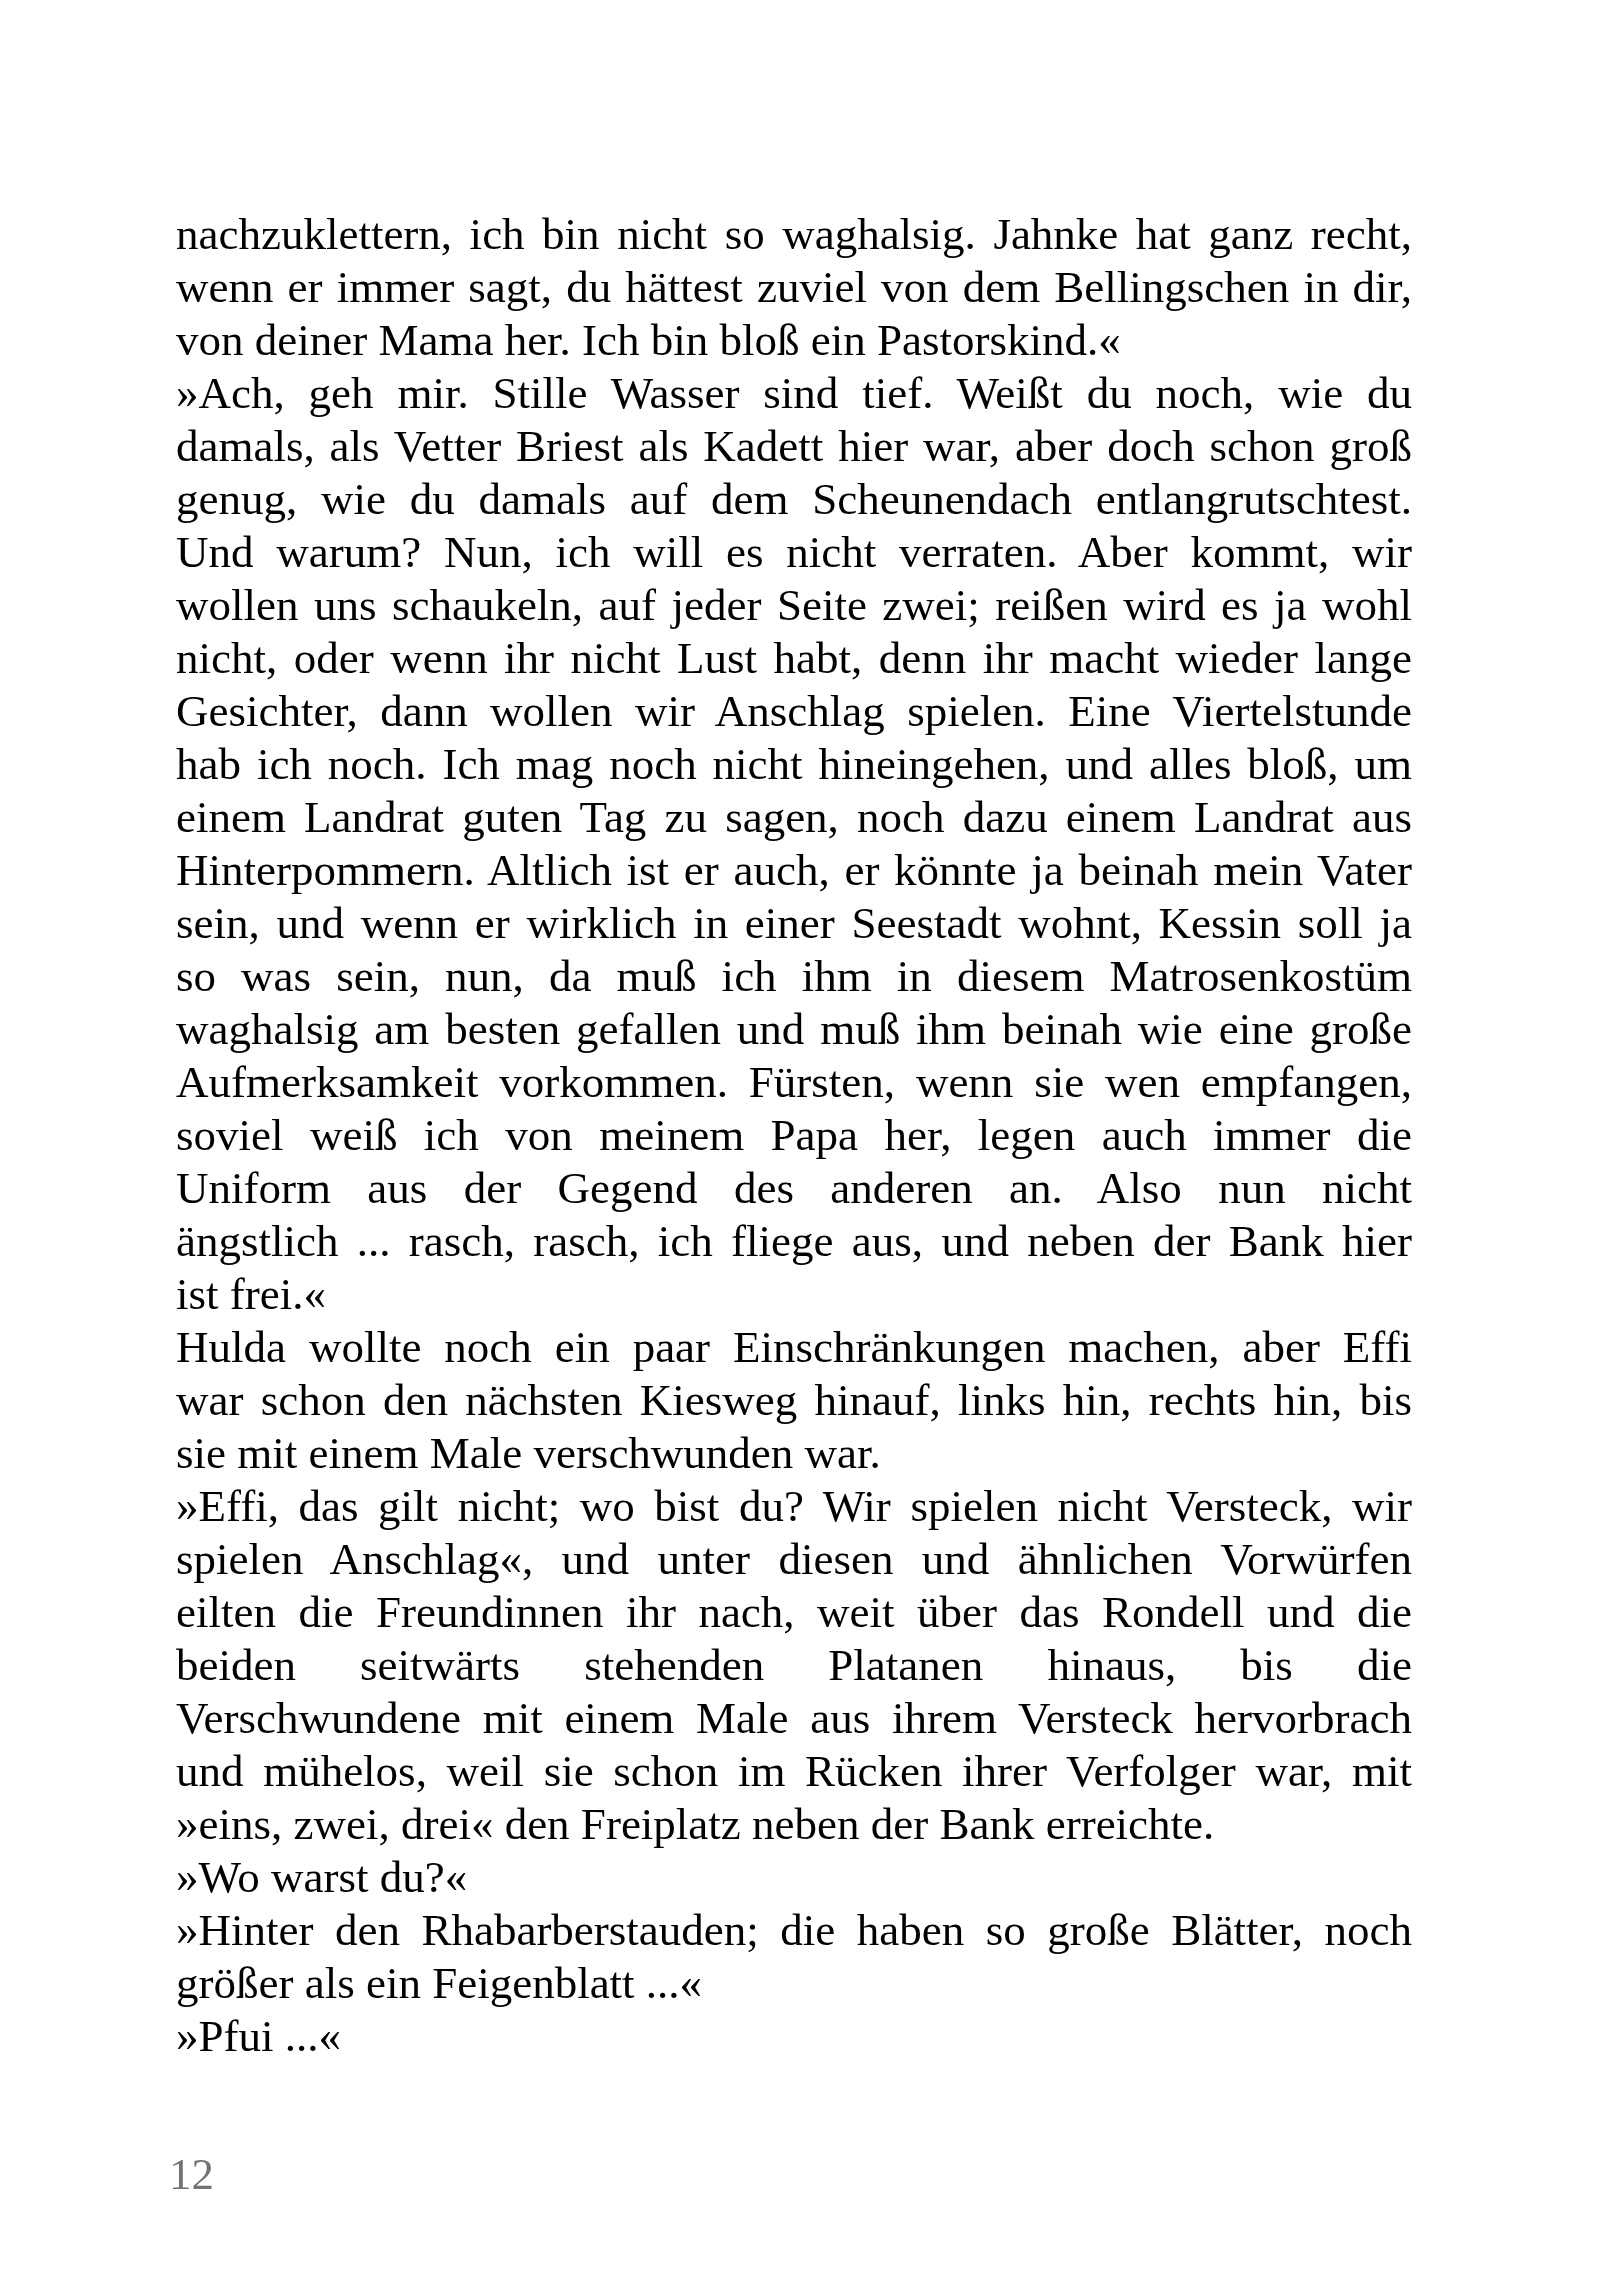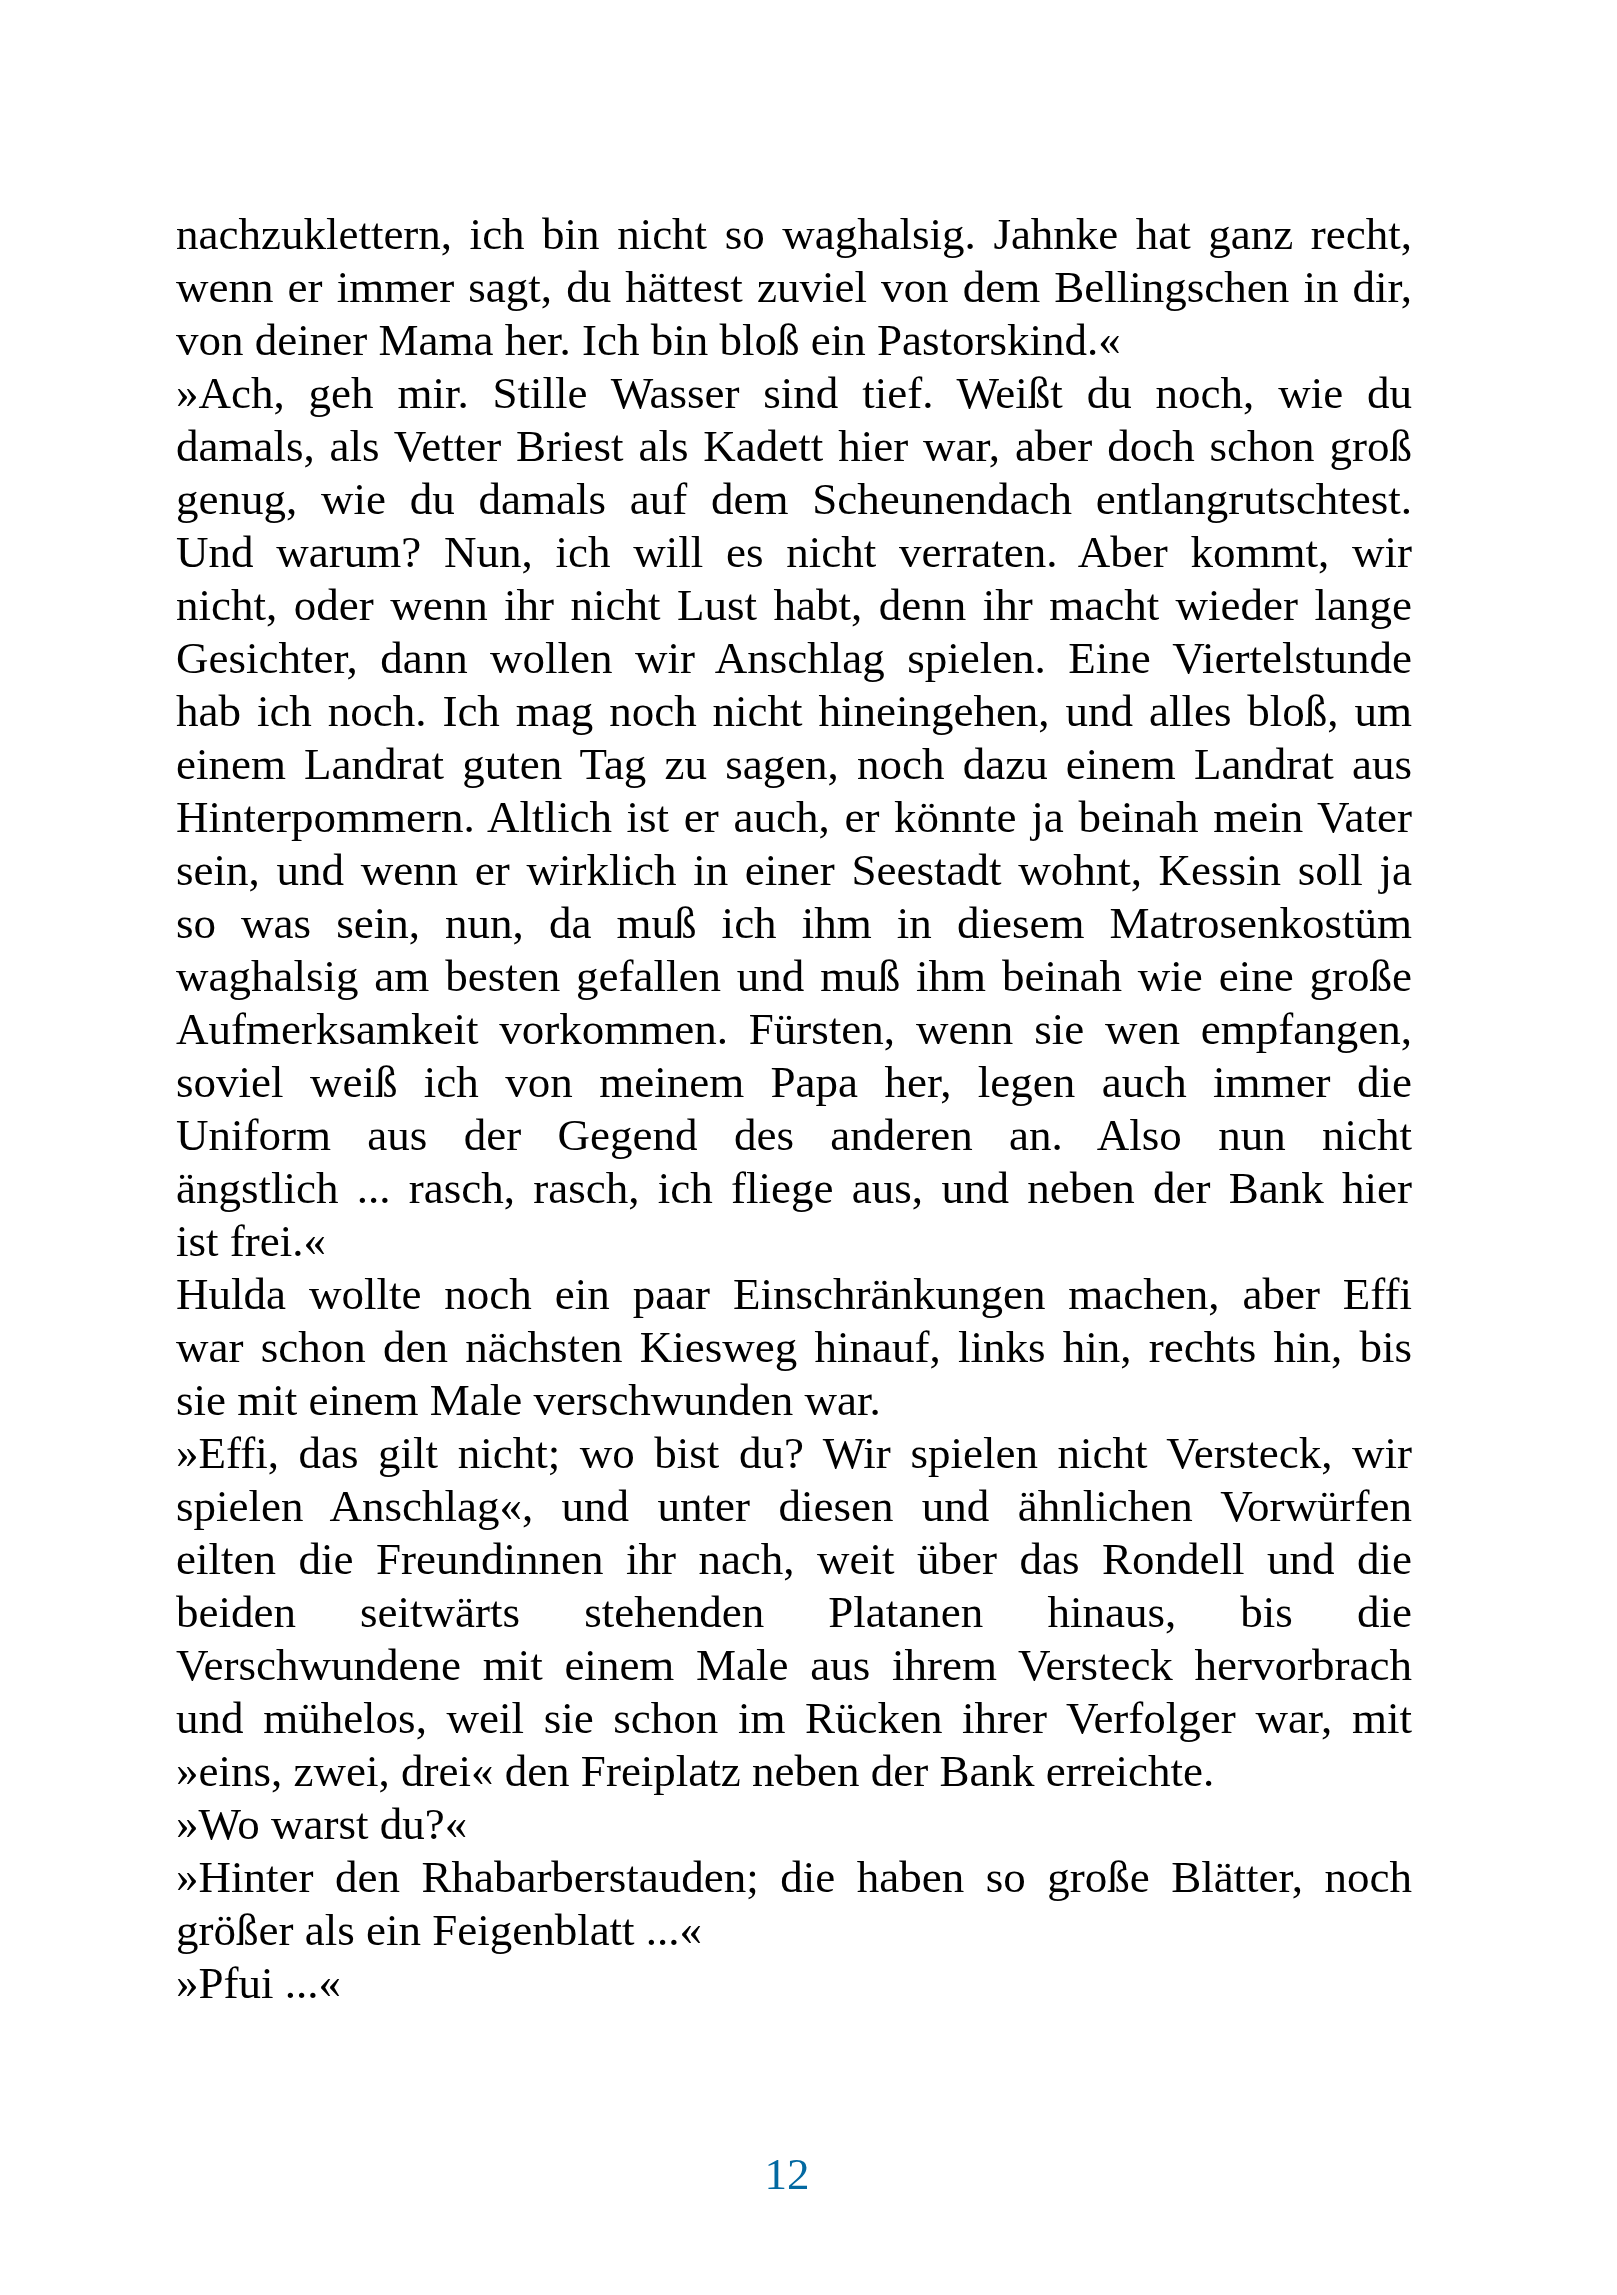--- a/index.html
+++ b/index.html
@@ -33,39 +33,39 @@
   .line.para-end {
     text-align: right;
     text-align-last: left;
     -moz-text-align-last: left;
   }
   .page-number {
     position: absolute;
     left: 169px;
     top: 2148px;
     width: 1236px;
-    text-align: center;
     font-family: "Liberation Serif", "DejaVu Serif", serif;
     font-size: 45px;
     line-height: 53px;
-    color: #0369a1;
+    color: #737373;
   }
 </style>
 </head>
 <body>
 
 <div class="page">
   <section class="text-block" id="text-block">
       <div class="line">nachzuklettern, ich bin nicht so waghalsig. Jahnke hat ganz recht,</div>
       <div class="line">wenn er immer sagt, du hättest zuviel von dem Bellingschen in dir,</div>
       <div class="line para-end">von deiner Mama her. Ich bin bloß ein Pastorskind.«</div>
       <div class="line">»Ach, geh mir. Stille Wasser sind tief. Weißt du noch, wie du</div>
       <div class="line">damals, als Vetter Briest als Kadett hier war, aber doch schon groß</div>
       <div class="line">genug, wie du damals auf dem Scheunendach entlangrutschtest.</div>
       <div class="line">Und warum? Nun, ich will es nicht verraten. Aber kommt, wir</div>
+      <div class="line">wollen uns schaukeln, auf jeder Seite zwei; reißen wird es ja wohl</div>
       <div class="line">nicht, oder wenn ihr nicht Lust habt, denn ihr macht wieder lange</div>
       <div class="line">Gesichter, dann wollen wir Anschlag spielen. Eine Viertelstunde</div>
       <div class="line">hab ich noch. Ich mag noch nicht hineingehen, und alles bloß, um</div>
       <div class="line">einem Landrat guten Tag zu sagen, noch dazu einem Landrat aus</div>
       <div class="line">Hinterpommern. Altlich ist er auch, er könnte ja beinah mein Vater</div>
       <div class="line">sein, und wenn er wirklich in einer Seestadt wohnt, Kessin soll ja</div>
       <div class="line">so was sein, nun, da muß ich ihm in diesem Matrosenkostüm</div>
       <div class="line">waghalsig am besten gefallen und muß ihm beinah wie eine große</div>
       <div class="line">Aufmerksamkeit vorkommen. Fürsten, wenn sie wen empfangen,</div>
       <div class="line">soviel weiß ich von meinem Papa her, legen auch immer die</div>

